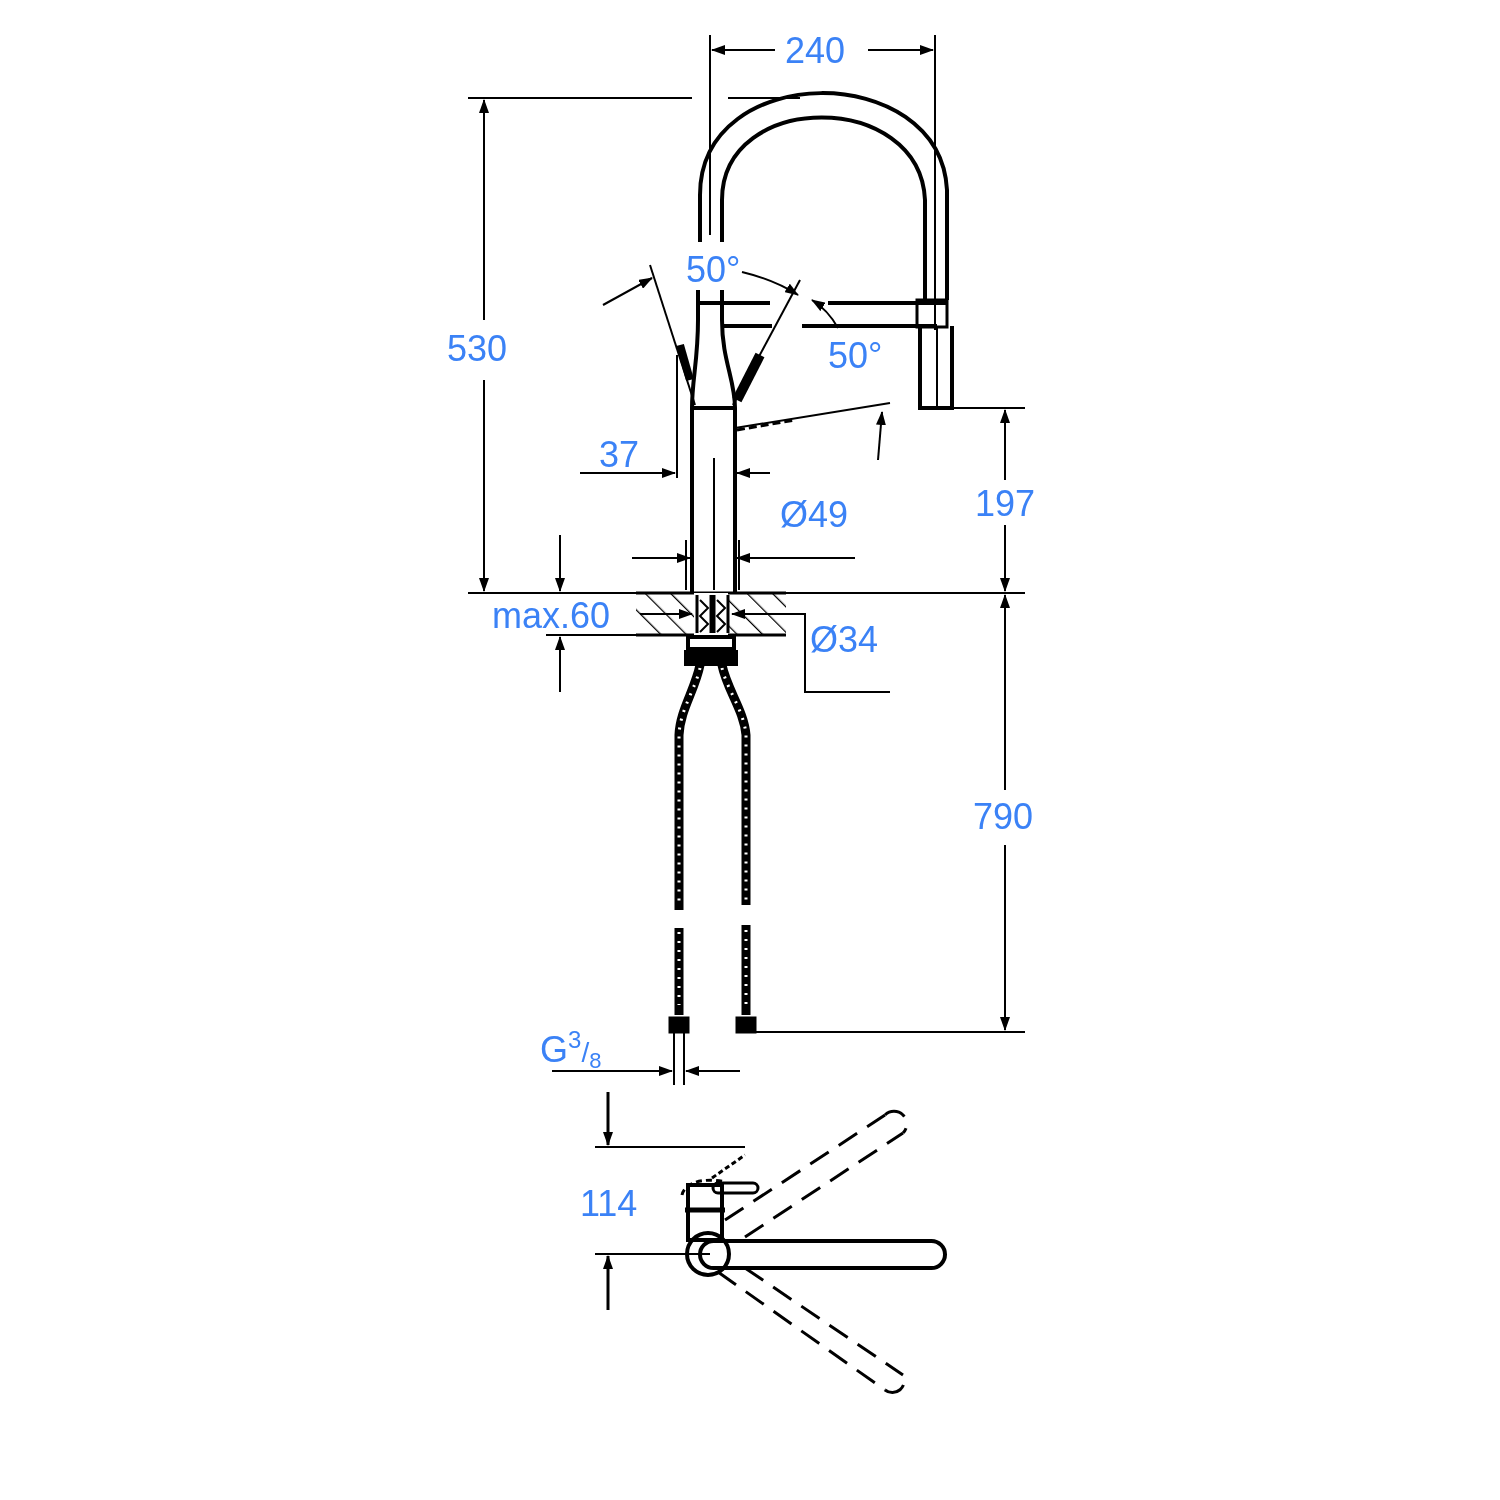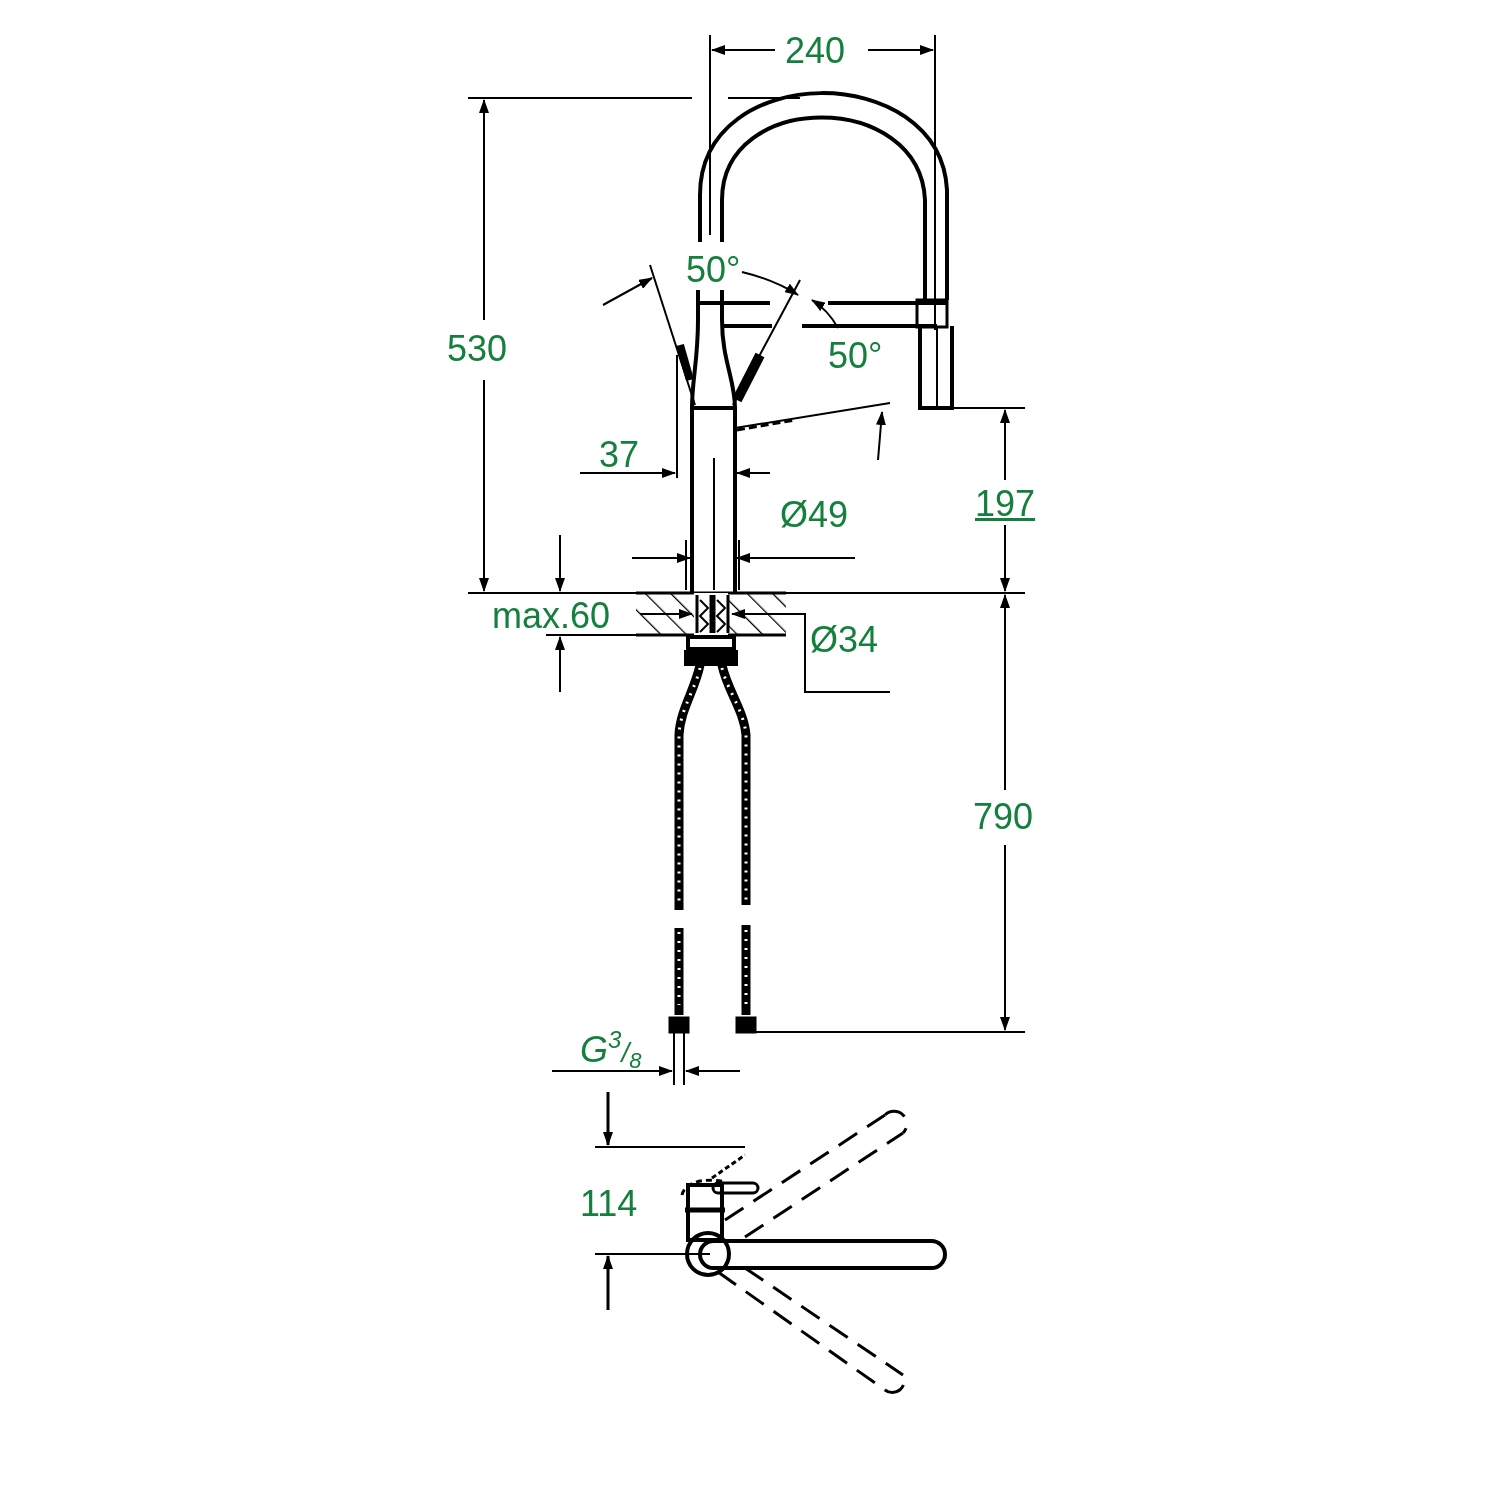--- a/index.html
+++ b/index.html
@@ -1,18 +1,18 @@
 <!DOCTYPE html>
 <html><head>
 <meta charset="utf-8">
 <style>
   html, body { margin: 0; padding: 0; background: #ffffff; }
   body { width: 1500px; height: 1500px; position: relative; overflow: hidden; font-family: "Liberation Sans", sans-serif; }
   svg { position: absolute; left: 0; top: 0; }
-  .lbl { position: absolute; font-family: "Liberation Sans", sans-serif; font-size: 36px; color: #15803d; line-height: 1; white-space: nowrap; }
+  .lbl { position: absolute; font-family: "Liberation Sans", sans-serif; font-size: 36px; color: #3b82f6; line-height: 1; white-space: nowrap; }
   .sup { font-size: 24px; position: relative; top: -14px; }
   .sub { font-size: 22px; position: relative; top: 6px; }
 </style>
 </head>
 <body>
 
 <svg width="1500" height="1500" viewBox="0 0 1500 1500">
   <defs>
     <marker id="ar" markerWidth="14" markerHeight="10" refX="13" refY="5" orient="auto" markerUnits="userSpaceOnUse">
       <path d="M0,0 L14,5 L0,10 z" fill="#000"></path>
@@ -171,21 +171,21 @@
       </g>
     </g>
   </g>
 </svg>
 
 <div class="lbl" style="left:785px;top:33px;">240</div>
 <div class="lbl" style="left:447px;top:331px;">530</div>
 <div class="lbl" style="left:686px;top:252px;">50°</div>
 <div class="lbl" style="left:828px;top:338px;">50°</div>
 <div class="lbl" style="left:587px;top:437px;margin-left:12px;">37</div>
-<div class="lbl" style="left:975px;top:486px;text-decoration:underline;">197</div>
+<div class="lbl" style="left:975px;top:486px;">197</div>
 <div class="lbl" style="left:780px;top:497px;">Ø49</div>
 <div class="lbl" style="left:492px;top:598px;text-align:center;">max.60</div>
 <div class="lbl" style="left:810px;top:622px;">Ø34</div>
 <div class="lbl" style="left:973px;top:799px;">790</div>
-<div class="lbl" style="left:580px;top:1032px;font-style:italic;">
+<div class="lbl" style="left:540px;top:1032px;">
   <span>G</span><span class="sup">3</span><span style="font-size:28px;">/</span><span class="sub">8</span>
 </div>
 <div class="lbl" style="left:580px;top:1186px;">114</div>
 
 </body></html>

